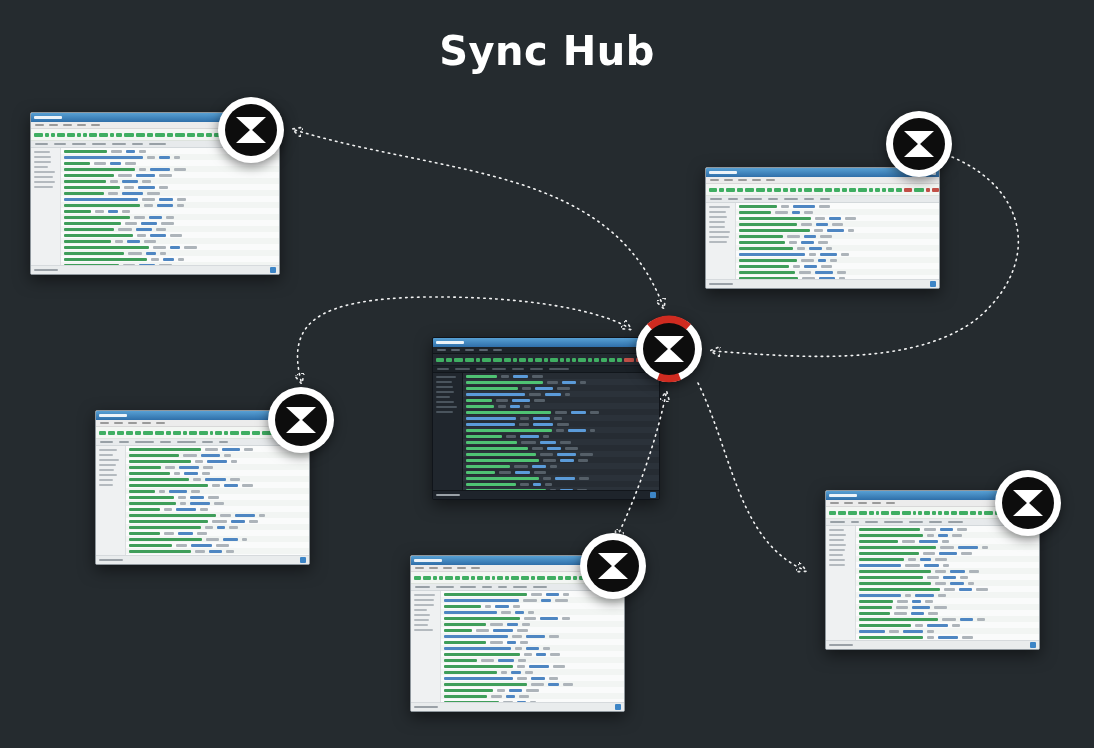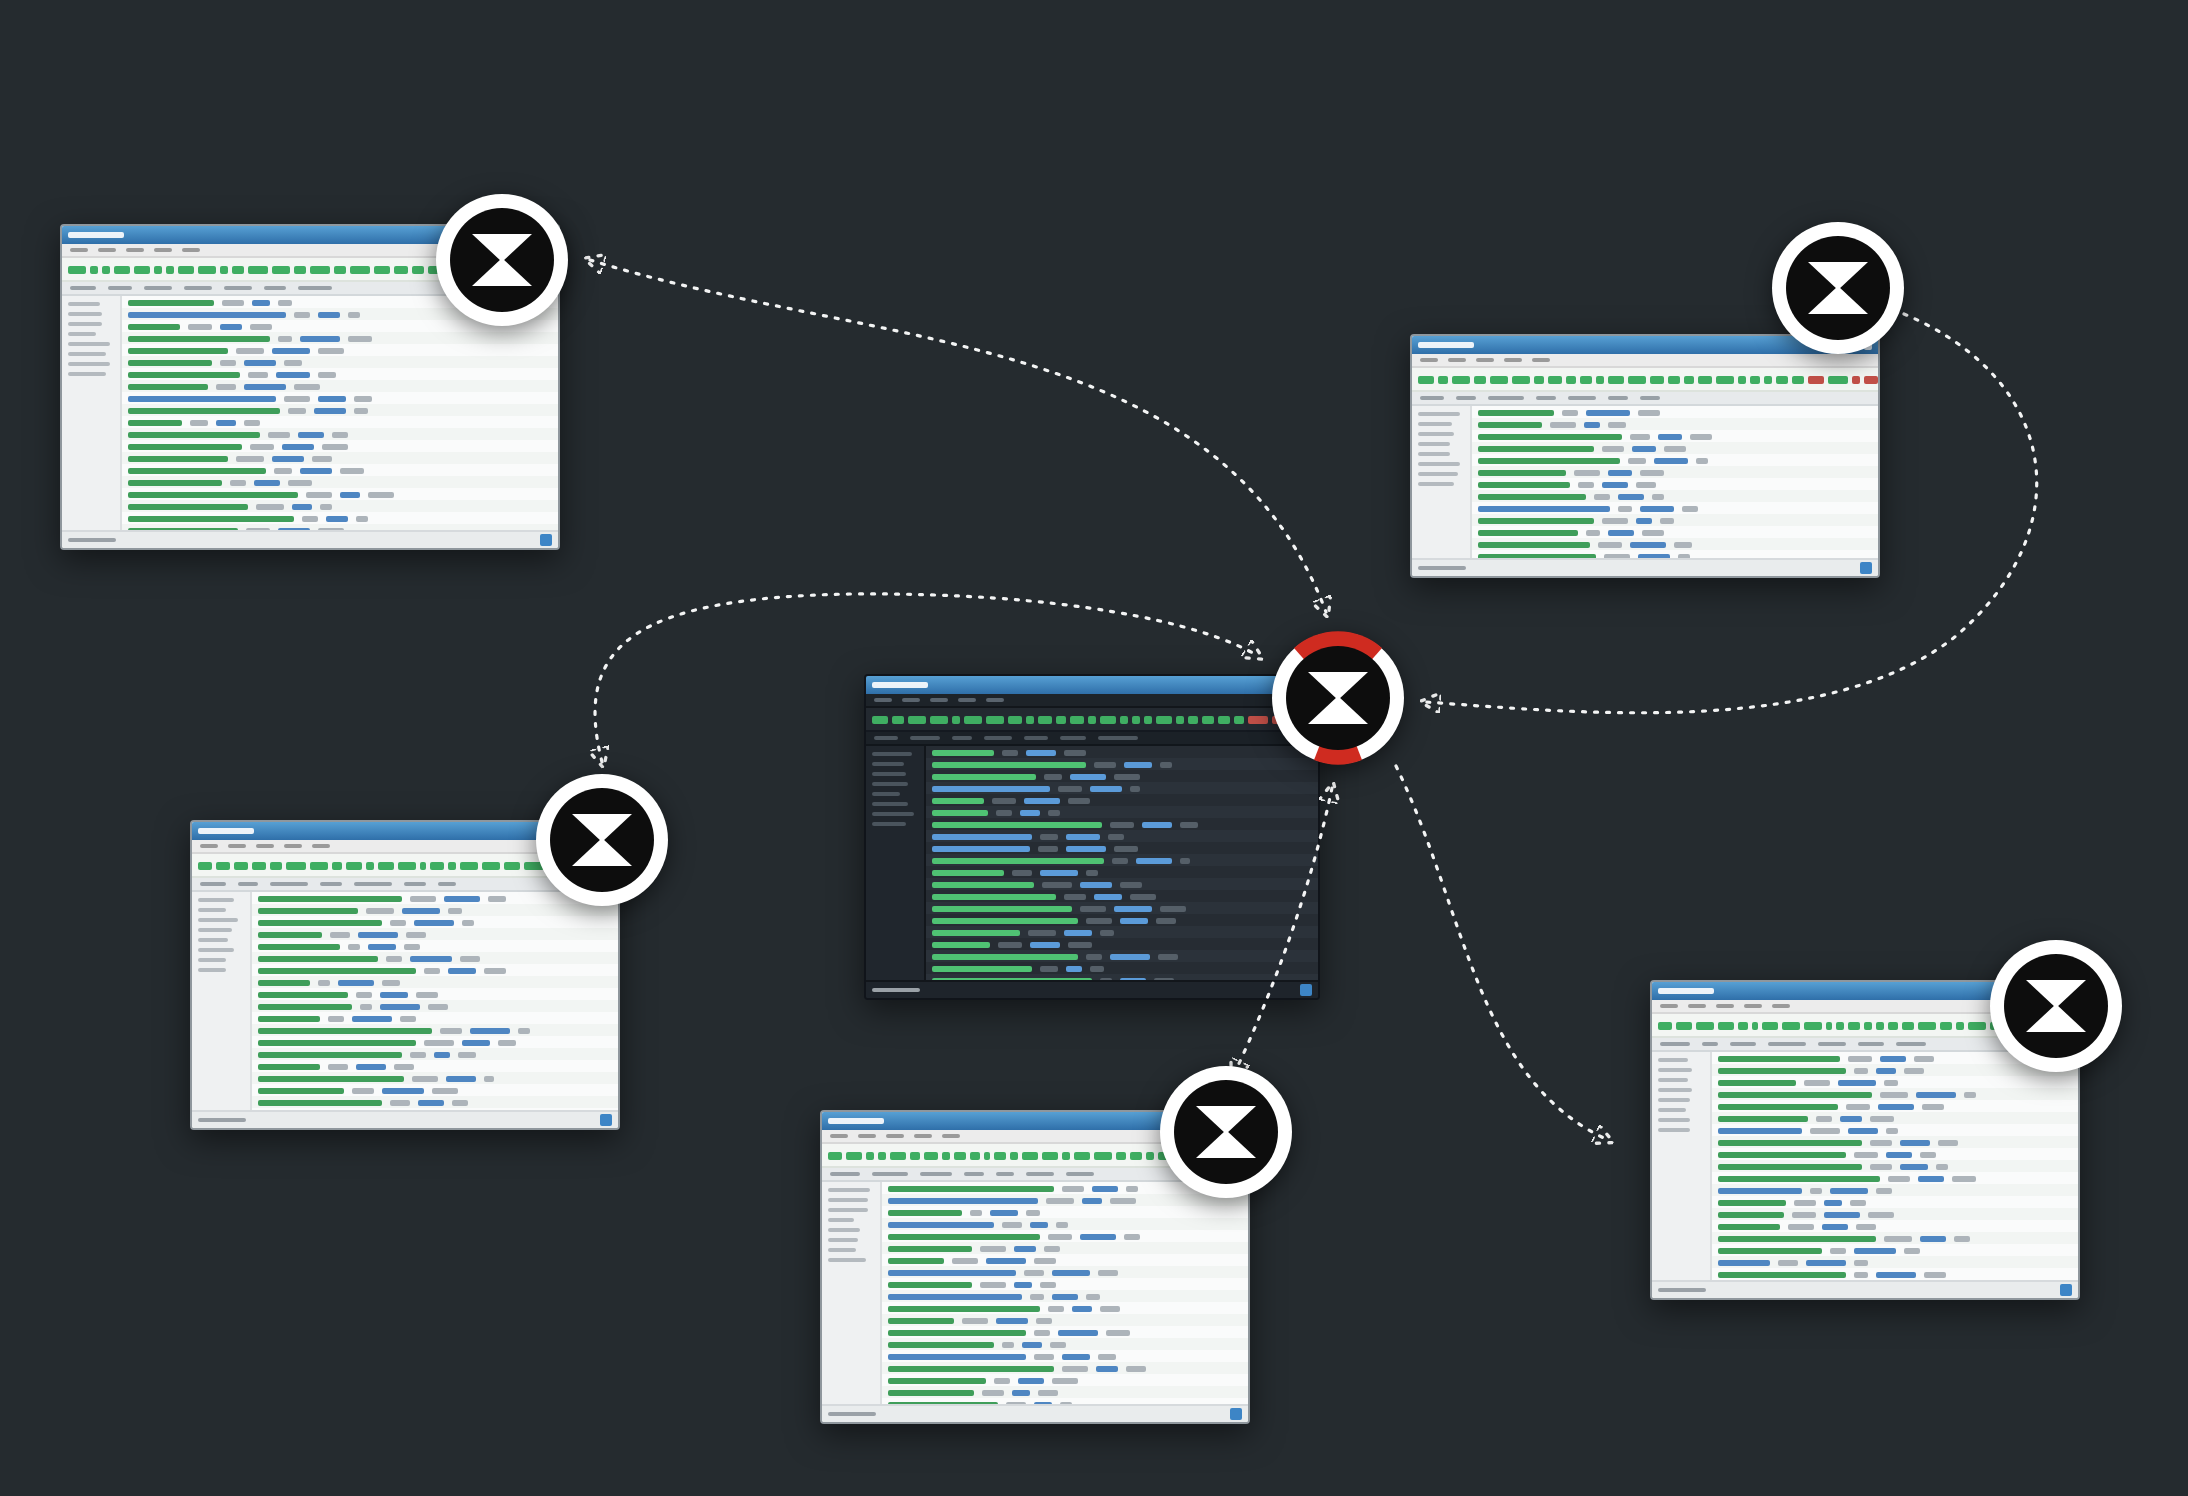--- a/index.html
+++ b/index.html
@@ -56,20 +56,21 @@
   .light .mw-status{background:#e9eced;border-top:1px solid #d6dadd}
   .dark  .mw-status{background:#1e242b;border-top:1px solid #12161b}
   .mw-status-text{width:24px;height:2px;background:#9aa1a7;border-radius:1px}
   .mw-status-square{width:6px;height:6px;background:#3d85c6;border-radius:1px}
 </style>
 </head>
 <body>
 
 <div class="canvas">
 
+  <h1 class="title">Sync Hub</h1>
 
   <svg width="0" height="0" style="position:absolute" aria-hidden="true">
     <defs>
       <symbol id="peer-icon" viewBox="0 0 68 68">
         <circle cx="34" cy="34" r="33" fill="#ffffff"></circle>
         <circle cx="34" cy="34" r="26" fill="#0d0d0d"></circle>
         <path d="M19 21 h30 l-15 14 z" fill="#ffffff"></path>
         <path d="M19 47 h30 l-15 -14 z" fill="#ffffff"></path>
       </symbol>
       <symbol id="hub-icon" viewBox="0 0 68 68">

